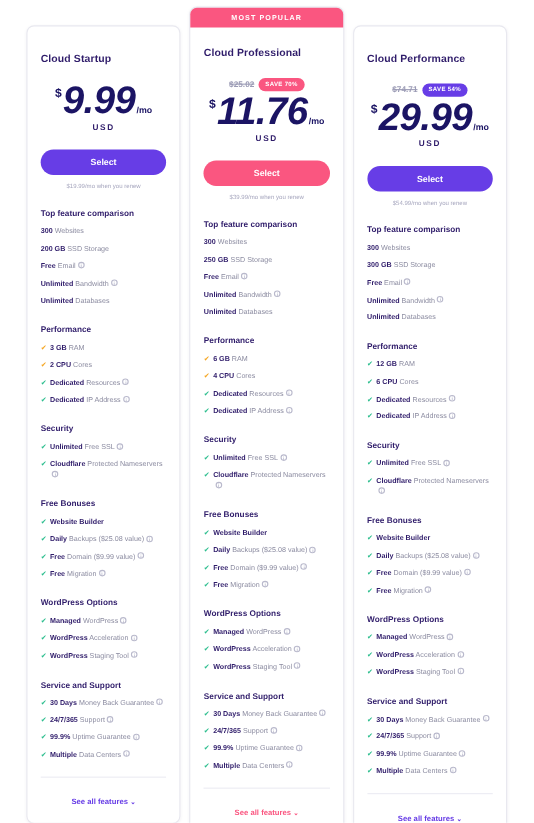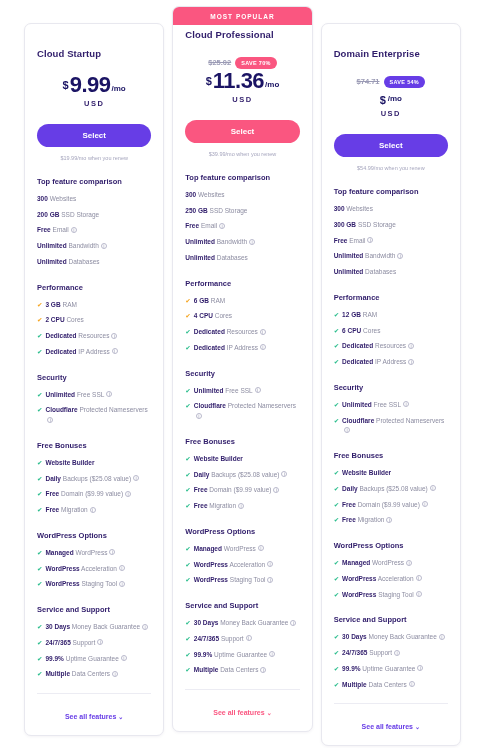--- a/index.html
+++ b/index.html
@@ -52,21 +52,21 @@
 
   .plan-name {
     text-align: left;
     font-size: 9.5px;
     font-weight: bold;
     color: #2f1c6a;
     margin-top: 24px;
     letter-spacing: 0.1px;
   }
 
-  .plan-card.featured .plan-name { margin-top: 4px; }
+  .plan-card.featured .plan-name { margin-top: 18px; }
 
   .price-block { text-align: center; margin-top: 16px; }
 
   .old-row {
     display: flex;
     align-items: center;
     justify-content: center;
     gap: 4px;
     height: 13px;
   }
@@ -100,24 +100,25 @@
   }
 
   .currency {
     font-size: 11px;
     font-weight: bold;
     margin-top: 4px;
     margin-right: 1px;
   }
 
   .amount {
-    font-size: 22px;
+    font-size: 35px;
     font-weight: bold;
     line-height: 0.95;
     letter-spacing: -0.5px;
+    font-style: italic;
   }
 
   .period {
     font-size: 8px;
     font-weight: bold;
     align-self: flex-end;
     margin-bottom: 3px;
     margin-left: 1px;
   }
 
@@ -347,21 +348,21 @@
       <div class="ribbon">MOST POPULAR</div>
       <div class="card-inner">
         <div class="plan-name">Cloud Professional</div>
         <div class="price-block">
           <div class="old-row">
             <span class="old-price">$25.02</span>
             <span class="save-badge pink">SAVE 70%</span>
           </div>
           <div class="main-price">
             <span class="currency">$</span>
-            <span class="amount">11.36</span>
+            <span class="amount">11.76</span>
             <span class="period">/mo</span>
           </div>
           <div class="currency-code">USD</div>
         </div>
         <button class="select-btn pink">Select</button>
         <div class="renew-note">$39.99/mo when you renew</div>
         <div class="section">
           <div class="section-title">Top feature comparison</div>
           <div class="feature">
             <span class="feature-text"><span class="strong">300</span> <span>Websites</span></span>
@@ -460,28 +461,29 @@
           <div class="feature">
             <span class="check">✔</span>
             <span class="feature-text"><span class="strong">Multiple</span> <span>Data Centers</span><span class="info-icon">i</span></span>
           </div>
         </div>
       </div>
       <div class="card-footer"><a class="see-all pink"><span>See all features</span><span class="chevron">⌄</span></a></div>
     </div>
     <div class="plan-card standard">
       <div class="card-inner">
-        <div class="plan-name">Domain Enterprise</div>
+        <div class="plan-name">Cloud Performance</div>
         <div class="price-block">
           <div class="old-row">
             <span class="old-price">$74.71</span>
             <span class="save-badge purple">SAVE 54%</span>
           </div>
           <div class="main-price">
             <span class="currency">$</span>
+            <span class="amount">29.99</span>
             <span class="period">/mo</span>
           </div>
           <div class="currency-code">USD</div>
         </div>
         <button class="select-btn purple">Select</button>
         <div class="renew-note">$54.99/mo when you renew</div>
         <div class="section">
           <div class="section-title">Top feature comparison</div>
           <div class="feature">
             <span class="feature-text"><span class="strong">300</span> <span>Websites</span></span>

